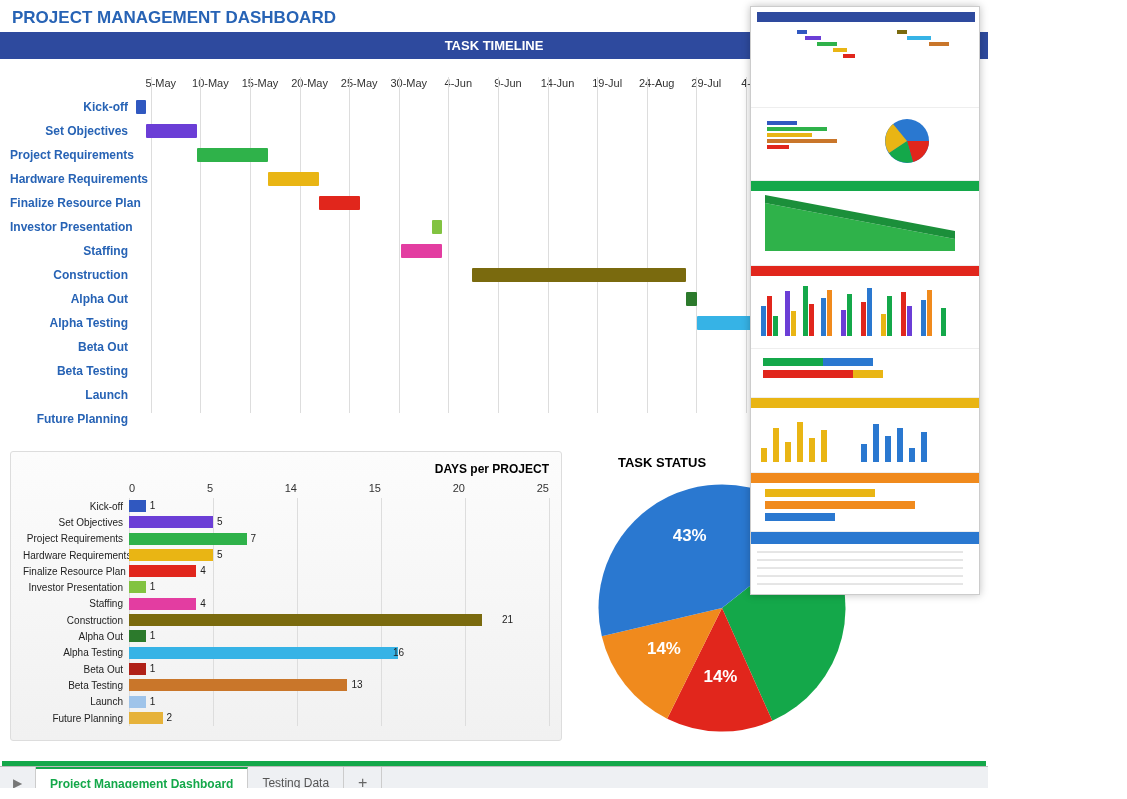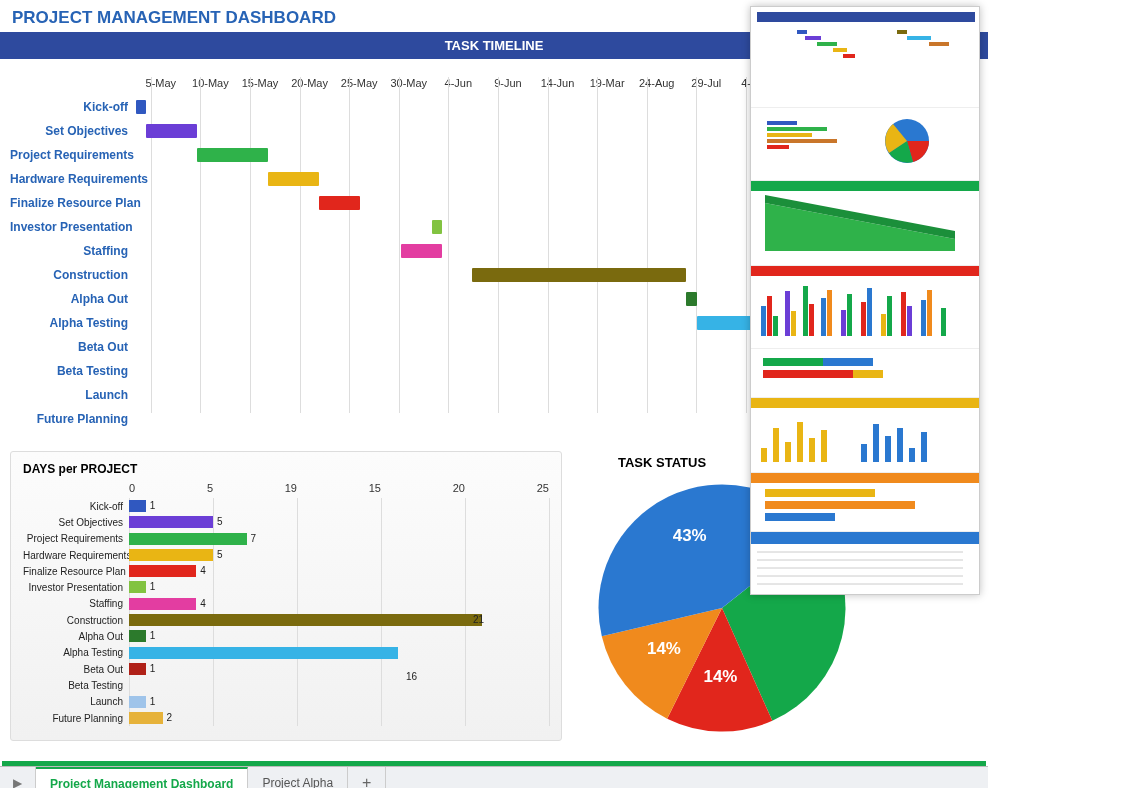--- a/index.html
+++ b/index.html
@@ -14,21 +14,21 @@
   .gantt-row { display: flex; align-items: center; height: 24px; }
   .gantt-label { width: 126px; text-align: right; padding-right: 8px; font-size: 12px; color: #2763b5; font-weight: bold; white-space: nowrap; }
   .gantt-track { position: relative; flex: 0 0 744px; height: 24px; }
   .gantt-grid { position: absolute; left: 126px; top: 18px; width: 744px; bottom: 0; pointer-events: none; }
   .gantt-vline { position: absolute; top: 0; bottom: 0; width: 1px; background: #ddd; }
   .gantt-bar { position: absolute; height: 14px; top: 5px; border-radius: 1px; }
   .panels { display: flex; gap: 30px; padding: 10px 10px 20px 10px; }
   .panel { background: linear-gradient(#fcfcfc,#f1f1f1); border: 1px solid #ddd; border-radius: 3px; padding: 10px 12px 14px; }
   .panel-days { flex: 0 0 545px; }
   .panel-pie-wrap { flex: 1; background: transparent; border: none; }
-  .days-title { text-align: left; font-weight: bold; font-size: 12px; margin-bottom: 6px; }
+  .days-title { text-align: right; font-weight: bold; font-size: 12px; margin-bottom: 6px; }
   .days-axis { display: flex; margin-left: 106px; width: 420px; justify-content: space-between; font-size: 11px; color: #333; margin-bottom: 4px; }
   .days-grid { position: absolute; left: 106px; top: 0; bottom: 0; width: 420px; pointer-events: none; }
   .days-vline { position: absolute; top: 0; bottom: 0; width: 1px; background: #ddd; }
   .days-rows { position: relative; }
   .days-row { display: flex; align-items: center; height: 16.3px; }
   .days-label { width: 106px; text-align: right; padding-right: 6px; font-size: 10px; color: #222; white-space: nowrap; }
   .days-track { flex: 0 0 420px; position: relative; height: 16.3px; }
   .days-bar { position: absolute; left: 0; height: 12px; top: 2px; }
   .days-val { position: absolute; font-size: 10px; color: #222; top: 2px; }
   .pie-title { font-weight: bold; font-size: 13px; padding: 4px 0 8px 26px; }
@@ -60,21 +60,21 @@
     <div class="gantt-dates">
         <span>5-May</span>
         <span>10-May</span>
         <span>15-May</span>
         <span>20-May</span>
         <span>25-May</span>
         <span>30-May</span>
         <span>4-Jun</span>
         <span>9-Jun</span>
         <span>14-Jun</span>
-        <span>19-Mar</span>
+        <span>19-Jul</span>
         <span>24-Aug</span>
         <span>29-Jul</span>
         <span>4-Nov</span>
         <span>9-Nov</span>
         <span>14-Aug</span>
       </div>
     <div class="gantt-grid" style="height: 336px;">
         <div class="gantt-vline" style="left: 24.8px;"></div>
         <div class="gantt-vline" style="left: 74.4px;"></div>
         <div class="gantt-vline" style="left: 124px;"></div>
@@ -172,21 +172,21 @@
         </div>
       </div>
   </div>
 
   <div class="panels">
     <div class="panel panel-days">
       <div class="days-title">DAYS per PROJECT</div>
       <div class="days-axis">
           <span>0</span>
           <span>5</span>
-          <span>19</span>
+          <span>14</span>
           <span>15</span>
           <span>20</span>
           <span>25</span>
         </div>
       <div style="position:relative;">
         <div class="days-grid" style="height: 228.2px;">
             <div class="days-vline" style="left: 0px;"></div>
             <div class="days-vline" style="left: 84px;"></div>
             <div class="days-vline" style="left: 168px;"></div>
             <div class="days-vline" style="left: 252px;"></div>
@@ -240,46 +240,50 @@
               <div class="days-label">Staffing</div>
               <div class="days-track">
                 <div class="days-bar" style="width: 67.2px; background: rgb(227, 61, 161);"></div>
                 <div class="days-val" style="left: 71.2px;">4</div>
               </div>
             </div>
             <div class="days-row">
               <div class="days-label">Construction</div>
               <div class="days-track">
                 <div class="days-bar" style="width: 352.8px; background: rgb(122, 106, 14);"></div>
-                <div class="days-val" style="left: 344px;">21</div>
+                <div class="days-val" style="left: 373px;">21</div>
               </div>
             </div>
             <div class="days-row">
               <div class="days-label">Alpha Out</div>
               <div class="days-track">
                 <div class="days-bar" style="width: 16.8px; background: rgb(44, 122, 44);"></div>
                 <div class="days-val" style="left: 20.8px;">1</div>
               </div>
             </div>
             <div class="days-row">
               <div class="days-label">Alpha Testing</div>
               <div class="days-track">
                 <div class="days-bar" style="width: 268.8px; background: rgb(54, 179, 230);"></div>
-                <div class="days-val" style="left: 277px; margin-top: 24px;">16</div>
+                <div class="days-val" style="left: 264px;">16</div>
               </div>
             </div>
             <div class="days-row">
               <div class="days-label">Beta Out</div>
               <div class="days-track">
                 <div class="days-bar" style="width: 16.8px; background: rgb(176, 33, 24);"></div>
                 <div class="days-val" style="left: 20.8px;">1</div>
               </div>
             </div>
             <div class="days-row">
               <div class="days-label">Beta Testing</div>
+              <div class="days-track">
+                <div class="days-bar" style="width: 218.4px; background: rgb(201, 118, 42);"></div>
+                <div class="days-val" style="left: 222.4px;">13</div>
+              </div>
             </div>
             <div class="days-row">
               <div class="days-label">Launch</div>
               <div class="days-track">
                 <div class="days-bar" style="width: 16.8px; background: rgb(159, 196, 234);"></div>
                 <div class="days-val" style="left: 20.8px;">1</div>
               </div>
             </div>
             <div class="days-row">
               <div class="days-label">Future Planning</div>
@@ -425,16 +429,16 @@
             <line x1="6" y1="32" x2="212" y2="32"></line>
             <line x1="6" y1="40" x2="212" y2="40"></line>
           </g>
       </svg>
     </div>
   </div>
 
   <div class="tabbar">
     <div class="tab-btn">▶</div>
     <div class="tab active">Project Management Dashboard</div>
-    <div class="tab">Project Alpha</div>
+    <div class="tab">Testing Data</div>
     <div class="tab add">+</div>
   </div>
 </div>
 
 </body></html>

